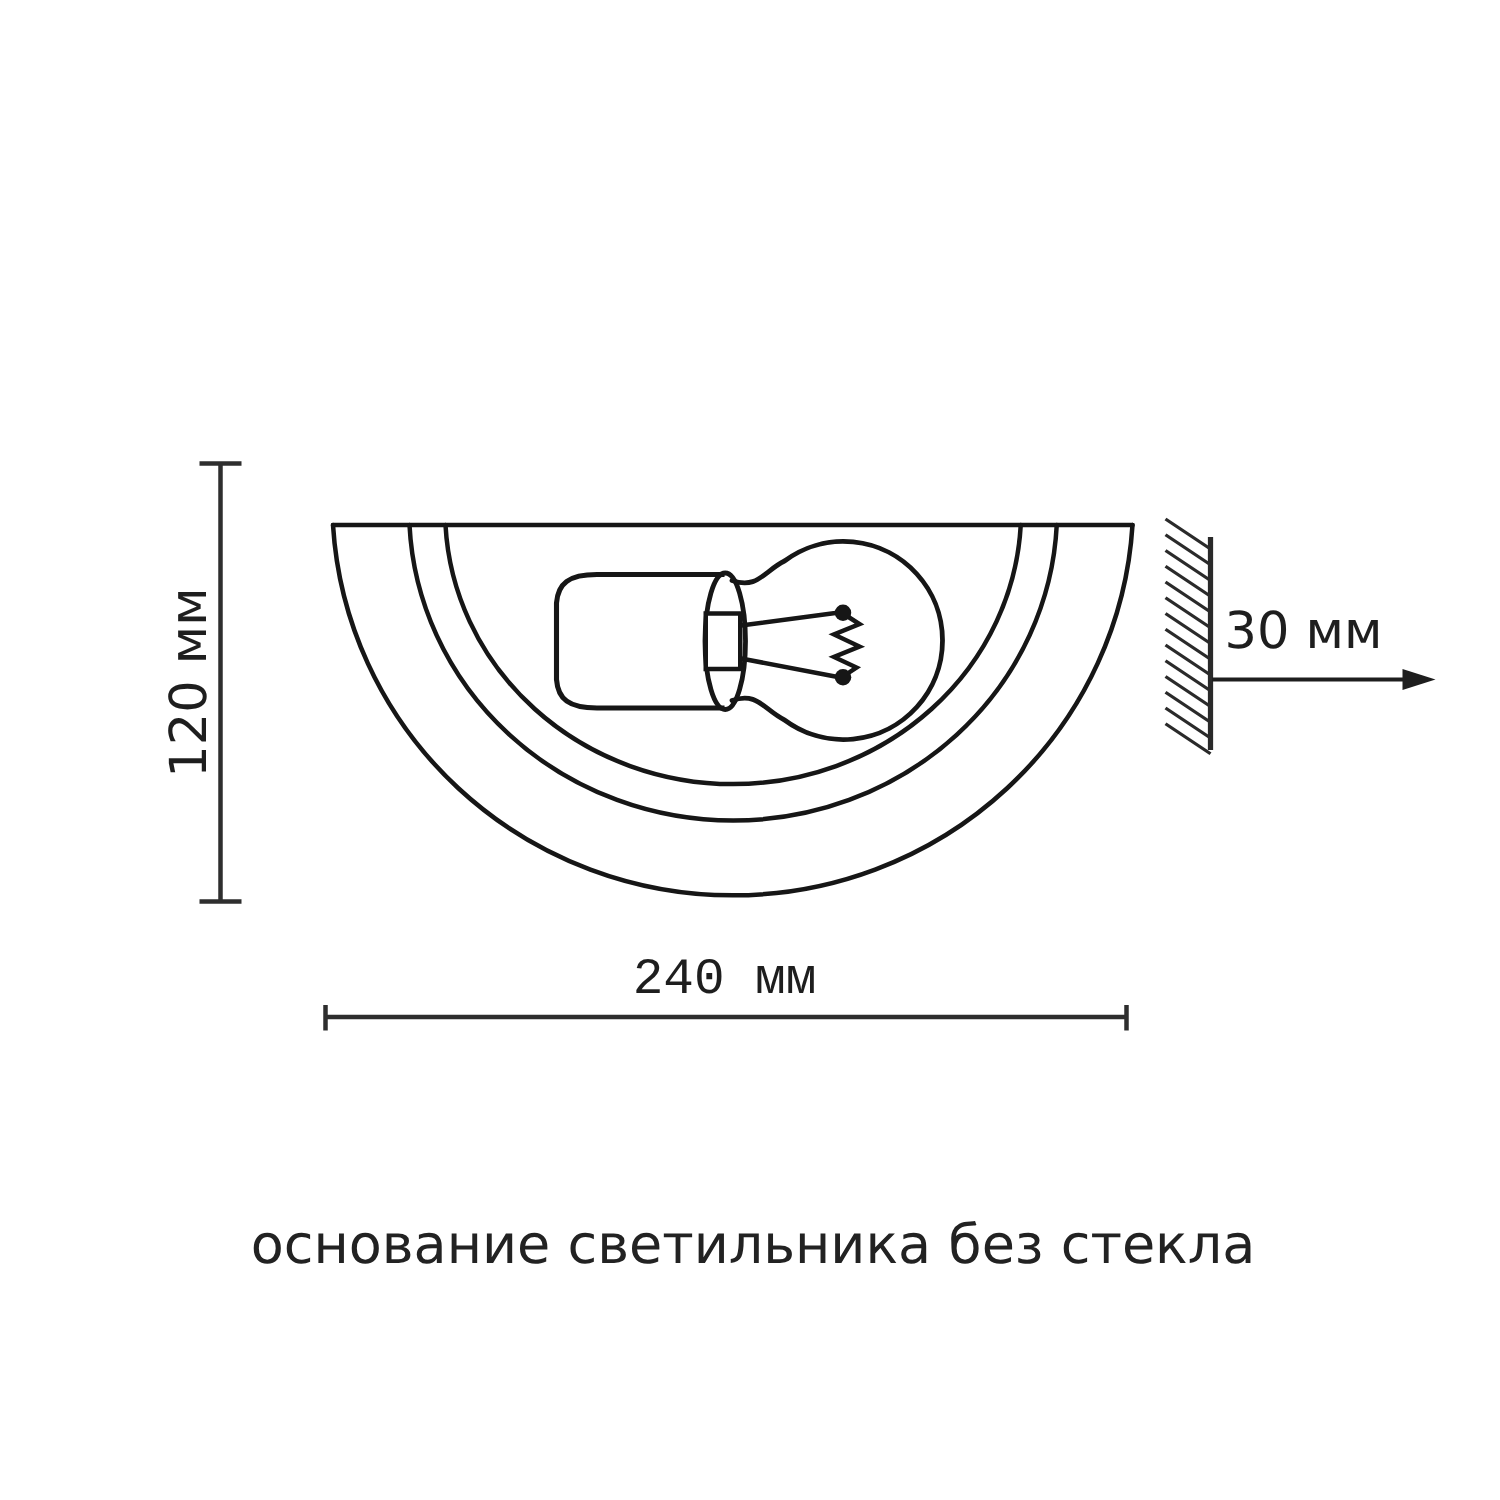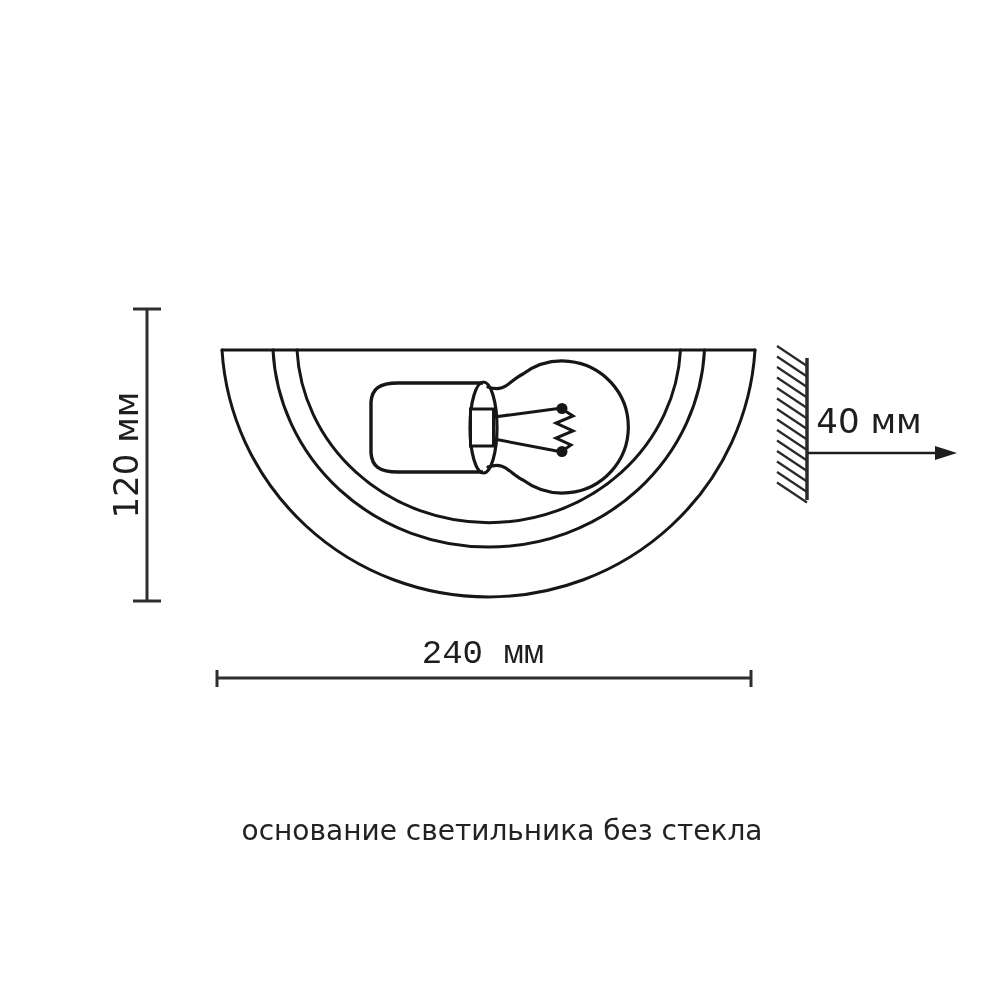--- a/index.html
+++ b/index.html
@@ -27,21 +27,21 @@
     line-height: 1;
     white-space: nowrap;
     transform: translate(-50%, -50%);
   }
   .dim-label.vertical {
     transform: translate(-50%, -50%) rotate(-90deg);
   }
   .caption {
     position: absolute;
     color: #222222;
-    font-size: 28px;
+    font-size: 36px;
     line-height: 1;
     white-space: nowrap;
     transform: translate(-50%, -50%);
   }
 </style>
 </head>
 <body>
 
 <div class="canvas">
 
@@ -105,17 +105,17 @@
       <line x1="217" y1="678" x2="751" y2="678"></line>
       <line x1="217" y1="670" x2="217" y2="687"></line>
       <line x1="751" y1="670" x2="751" y2="687"></line>
     </g>
   </svg>
 
   <div class="dim-label vertical" style="left:126px; top:455px;">120 мм</div>
 
   <div class="dim-label" style="left:483px; top:654px;font-family:Liberation Mono, monospace;">240 мм</div>
 
-  <div class="dim-label" style="left:869px; top:421px;">40 мм</div>
+  <div class="dim-label" style="left:869px; top:421px;">30 мм</div>
 
   <div class="caption" style="left:502px; top:831px;">основание светильника без стекла</div>
 
 </div>
 
 </body></html>

